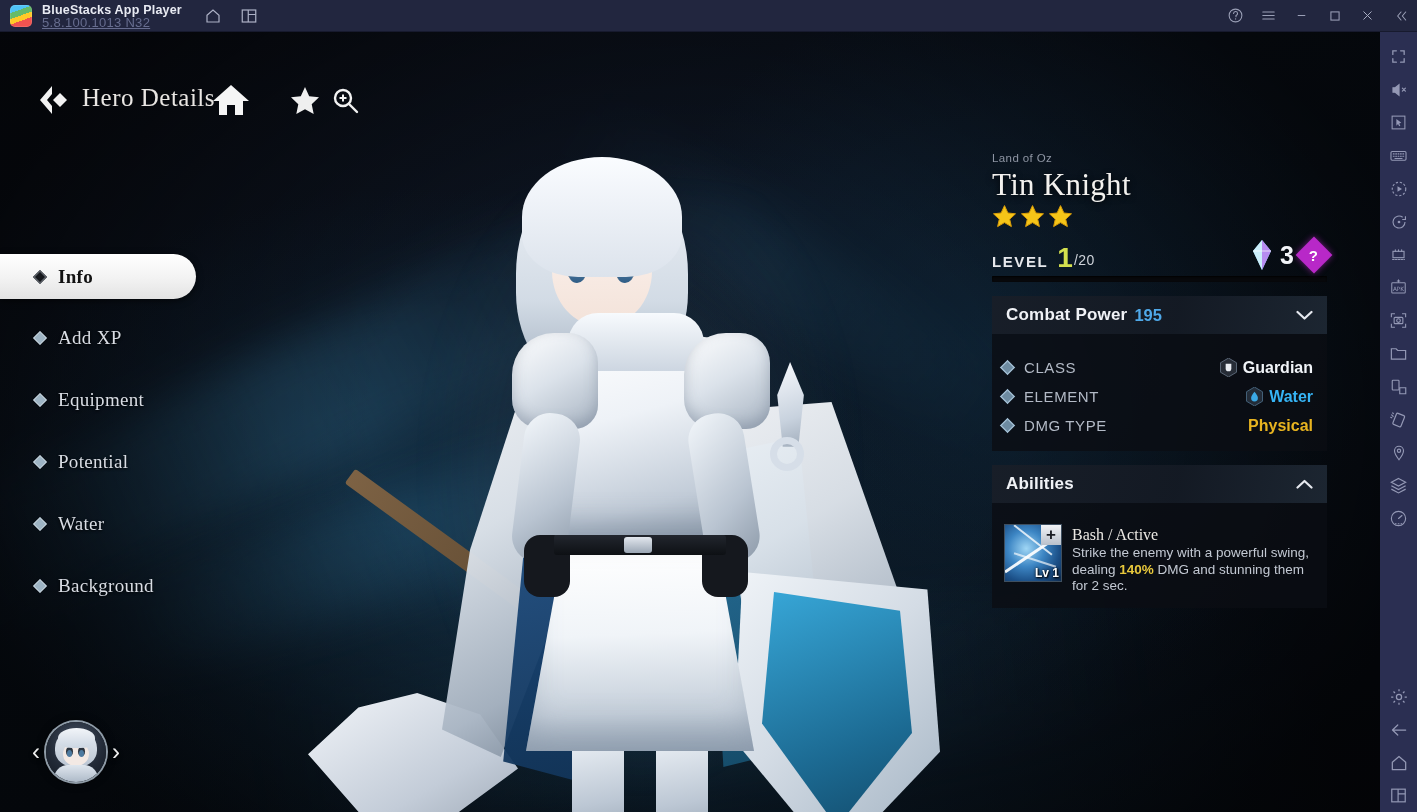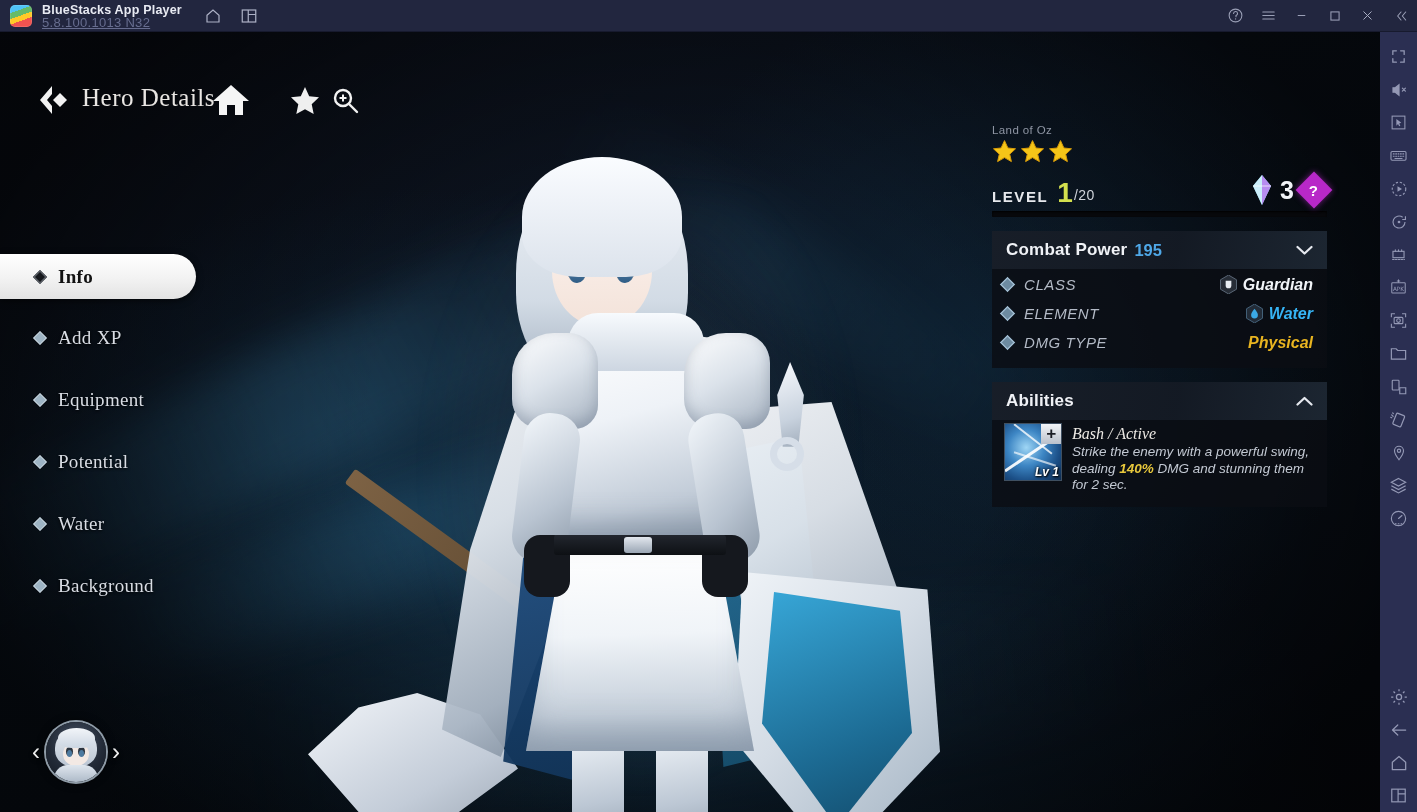--- a/index.html
+++ b/index.html
@@ -110,21 +110,21 @@
     background: linear-gradient(180deg, #ffffff 0%, #f2f2f2 55%, #e3e3e3 100%);
     border-radius: 0 24px 24px 0;
     width: 196px; height: 45px; margin-bottom: 17px;
     box-shadow: 0 2px 7px rgba(0,0,0,.55);
   }
   .nav-item.active .lbl { color: #121212; font-weight: bold; text-shadow: none; }
   .nav-item.active .dia { background: #16181c; box-shadow: inset 0 0 0 1.5px #5a5f66; }
 
   
   .panel { position: absolute; right: 53px; top: 92px; width: 335px; z-index: 12; }
-  .faction { color: #8e95a3; font-size: 11.5px; letter-spacing: .4px; margin-bottom: 3px; }
+  .faction { color: #8e95a3; font-size: 11.5px; letter-spacing: .4px; margin-bottom: 3px; margin-top: 28px; }
   .hero-name {
     color: #f3f1ee; font-family: "Liberation Serif", serif;
     font-size: 31px; line-height: 36px; letter-spacing: .3px;
     text-shadow: 0 2px 6px rgba(0,0,0,.85);
   }
   .stars { display: flex; gap: 3px; margin-top: 1px; margin-bottom: 14px; }
   .lvl-row { display: flex; align-items: flex-end; height: 28px; }
   .lvl-lbl { color: #e6e8ec; font-size: 15px; letter-spacing: 1.6px; font-weight: bold; }
   .lvl-num { color: #d3e04e; font-size: 28px; font-weight: bold; line-height: 24px; margin: 0 1px 0 9px; }
   .lvl-max { color: #cfd3da; font-size: 14px; letter-spacing: .5px; margin-bottom: 2px; }
@@ -140,21 +140,21 @@
 
   .card { margin-top: 14px; }
   .card-hd {
     height: 38px; display: flex; align-items: center; padding: 0 14px;
     background: linear-gradient(100deg, rgba(24,30,40,.97) 0%, rgba(20,26,36,.95) 55%, rgba(30,40,52,.92) 100%);
     cursor: pointer;
   }
   .card-hd .t { color: #f0f2f6; font-size: 17px; font-weight: bold; letter-spacing: .2px; }
   .card-hd .v { color: #4fa8e8; font-size: 16.5px; font-weight: bold; margin-left: 7px; }
   .chev { margin-left: auto; width: 17px; height: 10px; }
-  .card-bd { background: rgba(11,14,20,.82); padding: 1px 14px 11px 10px; font-style: italic; }
+  .card-bd { background: rgba(11,14,20,.82); padding: 19px 14px 11px 10px; }
 
   .stat-row { display: flex; align-items: center; height: 29px; }
   .stat-dia { width: 11px; height: 11px; background: #6d8ba1; transform: rotate(45deg); margin-right: 11px;
               box-shadow: inset 0 0 0 1.5px rgba(200,225,245,.55); flex: none; }
   .stat-k { color: #b3bac6; font-size: 15px; letter-spacing: .6px; }
   .stat-v { margin-left: auto; font-size: 16px; font-weight: bold; display: flex; align-items: center; gap: 6px; }
   .hexi { width: 17px; height: 19px; flex: none; }
 
   .ab-row { display: flex; gap: 11px; padding: 3px 2px 2px 3px; }
   .ab-icon {
@@ -404,20 +404,21 @@
       <span class="lbl">Water</span>
     </div>
     <div class="nav-item">
       <span class="dia"></span>
       <span class="lbl">Background</span>
     </div>
   </div>
 
   <div class="panel">
     <div class="faction">Land of Oz</div>
+    <div class="hero-name">Tin Knight</div>
     <div class="stars">
       <svg width="25" height="24" viewBox="0 0 24 24">
           <path d="M12 1.6 L15.4 9 L23 9.8 L17.2 15.2 L18.9 22.6 L12 18.6 L5.1 22.6 L6.8 15.2 L1 9.8 L8.6 9 Z" fill="#f5c518" stroke="#d79b08" stroke-width="1"></path>
         </svg>
       <svg width="25" height="24" viewBox="0 0 24 24">
           <path d="M12 1.6 L15.4 9 L23 9.8 L17.2 15.2 L18.9 22.6 L12 18.6 L5.1 22.6 L6.8 15.2 L1 9.8 L8.6 9 Z" fill="#f5c518" stroke="#d79b08" stroke-width="1"></path>
         </svg>
       <svg width="25" height="24" viewBox="0 0 24 24">
           <path d="M12 1.6 L15.4 9 L23 9.8 L17.2 15.2 L18.9 22.6 L12 18.6 L5.1 22.6 L6.8 15.2 L1 9.8 L8.6 9 Z" fill="#f5c518" stroke="#d79b08" stroke-width="1"></path>
         </svg>

